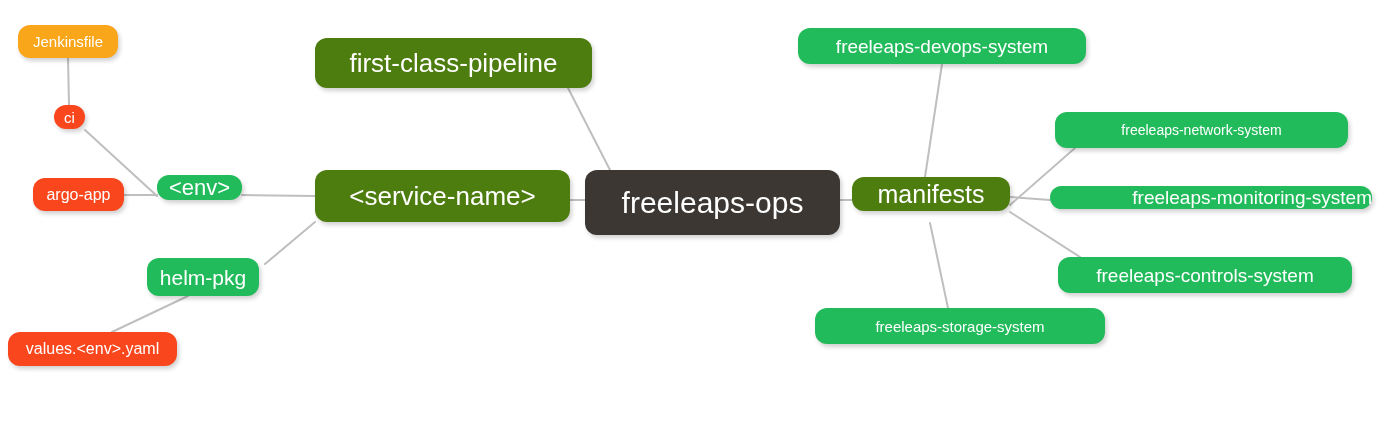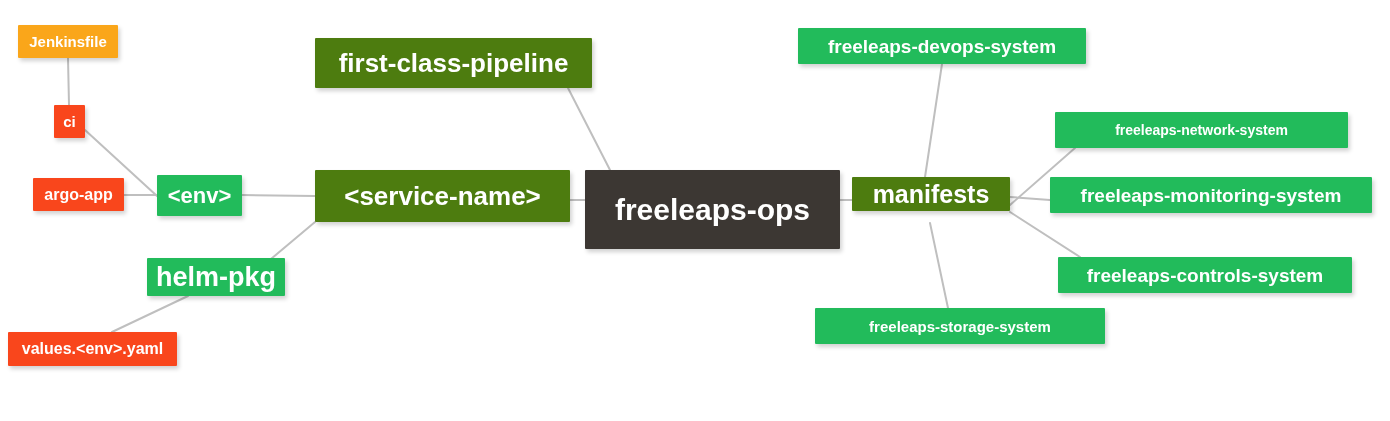--- a/index.html
+++ b/index.html
@@ -23,26 +23,25 @@
     height: 421px;
     pointer-events: none;
   }
   .node {
     position: absolute;
     box-sizing: border-box;
     display: flex;
     align-items: center;
     justify-content: center;
     color: #ffffff;
-    border-radius: 1px;
+    border-radius: 12px;
     white-space: nowrap;
     box-shadow: 2px 3px 4px rgba(0,0,0,0.18);
     line-height: 1;
     letter-spacing: 0;
-    font-weight: bold;
   }
   .n-root   { background: #3c3733; }
   .n-blue   { background: #4d7c0f; }
   .n-green  { background: #22bb5b; }
   .n-orange { background: #faa61a; }
   .n-red    { background: #f9461c; }
 </style>
 </head>
 <body>
 
@@ -60,54 +59,54 @@
       <polyline points="925,177 942,64" fill="none" stroke="#bfbfbf" stroke-width="2" stroke-linecap="round"></polyline>
       <polyline points="1010,205 1075,148" fill="none" stroke="#bfbfbf" stroke-width="2" stroke-linecap="round"></polyline>
       <polyline points="1010,197 1050,200" fill="none" stroke="#bfbfbf" stroke-width="2" stroke-linecap="round"></polyline>
       <polyline points="1010,212 1080,257" fill="none" stroke="#bfbfbf" stroke-width="2" stroke-linecap="round"></polyline>
       <polyline points="930,223 948,308" fill="none" stroke="#bfbfbf" stroke-width="2" stroke-linecap="round"></polyline>
     </svg>
   <div id="node-layer">
       <div class="node n-orange" style="left: 18px; top: 25px; width: 100px; height: 33px; font-size: 15px;">
         <span>Jenkinsfile</span>
       </div>
-      <div class="node n-red" style="left: 54px; top: 105px; width: 31px; height: 33px; font-size: 15px;">
+      <div class="node n-red" style="left: 54px; top: 105px; width: 31px; height: 24px; font-size: 15px;">
         <span>ci</span>
       </div>
       <div class="node n-red" style="left: 33px; top: 178px; width: 91px; height: 33px; font-size: 16px; align-items: center;">
         <span>argo-app</span>
       </div>
-      <div class="node n-green" style="left: 157px; top: 175px; width: 85px; height: 41px; font-size: 22px;">
+      <div class="node n-green" style="left: 157px; top: 175px; width: 85px; height: 25px; font-size: 22px;">
         <span>&lt;env&gt;</span>
       </div>
-      <div class="node n-green" style="left: 147px; top: 258px; width: 138px; height: 38px; font-size: 27px;">
+      <div class="node n-green" style="left: 147px; top: 258px; width: 112px; height: 38px; font-size: 21px;">
         <span>helm-pkg</span>
       </div>
       <div class="node n-red" style="left: 8px; top: 332px; width: 169px; height: 34px; font-size: 16px;">
         <span>values.&lt;env&gt;.yaml</span>
       </div>
       <div class="node n-blue" style="left: 315px; top: 38px; width: 277px; height: 50px; font-size: 26px;">
         <span>first-class-pipeline</span>
       </div>
       <div class="node n-blue" style="left: 315px; top: 170px; width: 255px; height: 52px; font-size: 26px;">
         <span>&lt;service-name&gt;</span>
       </div>
-      <div class="node n-root" style="left: 585px; top: 170px; width: 255px; height: 79px; font-size: 30px; text-align: right;">
+      <div class="node n-root" style="left: 585px; top: 170px; width: 255px; height: 65px; font-size: 30px; text-align: right;">
         <span>freeleaps-ops</span>
       </div>
       <div class="node n-blue" style="left: 852px; top: 177px; width: 158px; height: 34px; font-size: 25px;">
         <span>manifests</span>
       </div>
       <div class="node n-green" style="left: 798px; top: 28px; width: 288px; height: 36px; font-size: 19px;">
         <span>freeleaps-devops-system</span>
       </div>
       <div class="node n-green" style="left: 1055px; top: 112px; width: 293px; height: 36px; font-size: 14px;">
         <span>freeleaps-network-system</span>
       </div>
-      <div class="node n-green" style="left: 1050px; top: 177px; width: 322px; height: 36px; font-size: 19px;">
+      <div class="node n-green" style="left: 1050px; top: 186px; width: 322px; height: 23px; font-size: 19px; justify-content: flex-end;">
         <span>freeleaps-monitoring-system</span>
       </div>
       <div class="node n-green" style="left: 1058px; top: 257px; width: 294px; height: 36px; font-size: 19px; align-items: center;">
         <span>freeleaps-controls-system</span>
       </div>
       <div class="node n-green" style="left: 815px; top: 308px; width: 290px; height: 36px; font-size: 15px;">
         <span>freeleaps-storage-system</span>
       </div>
     </div>
 </div>

